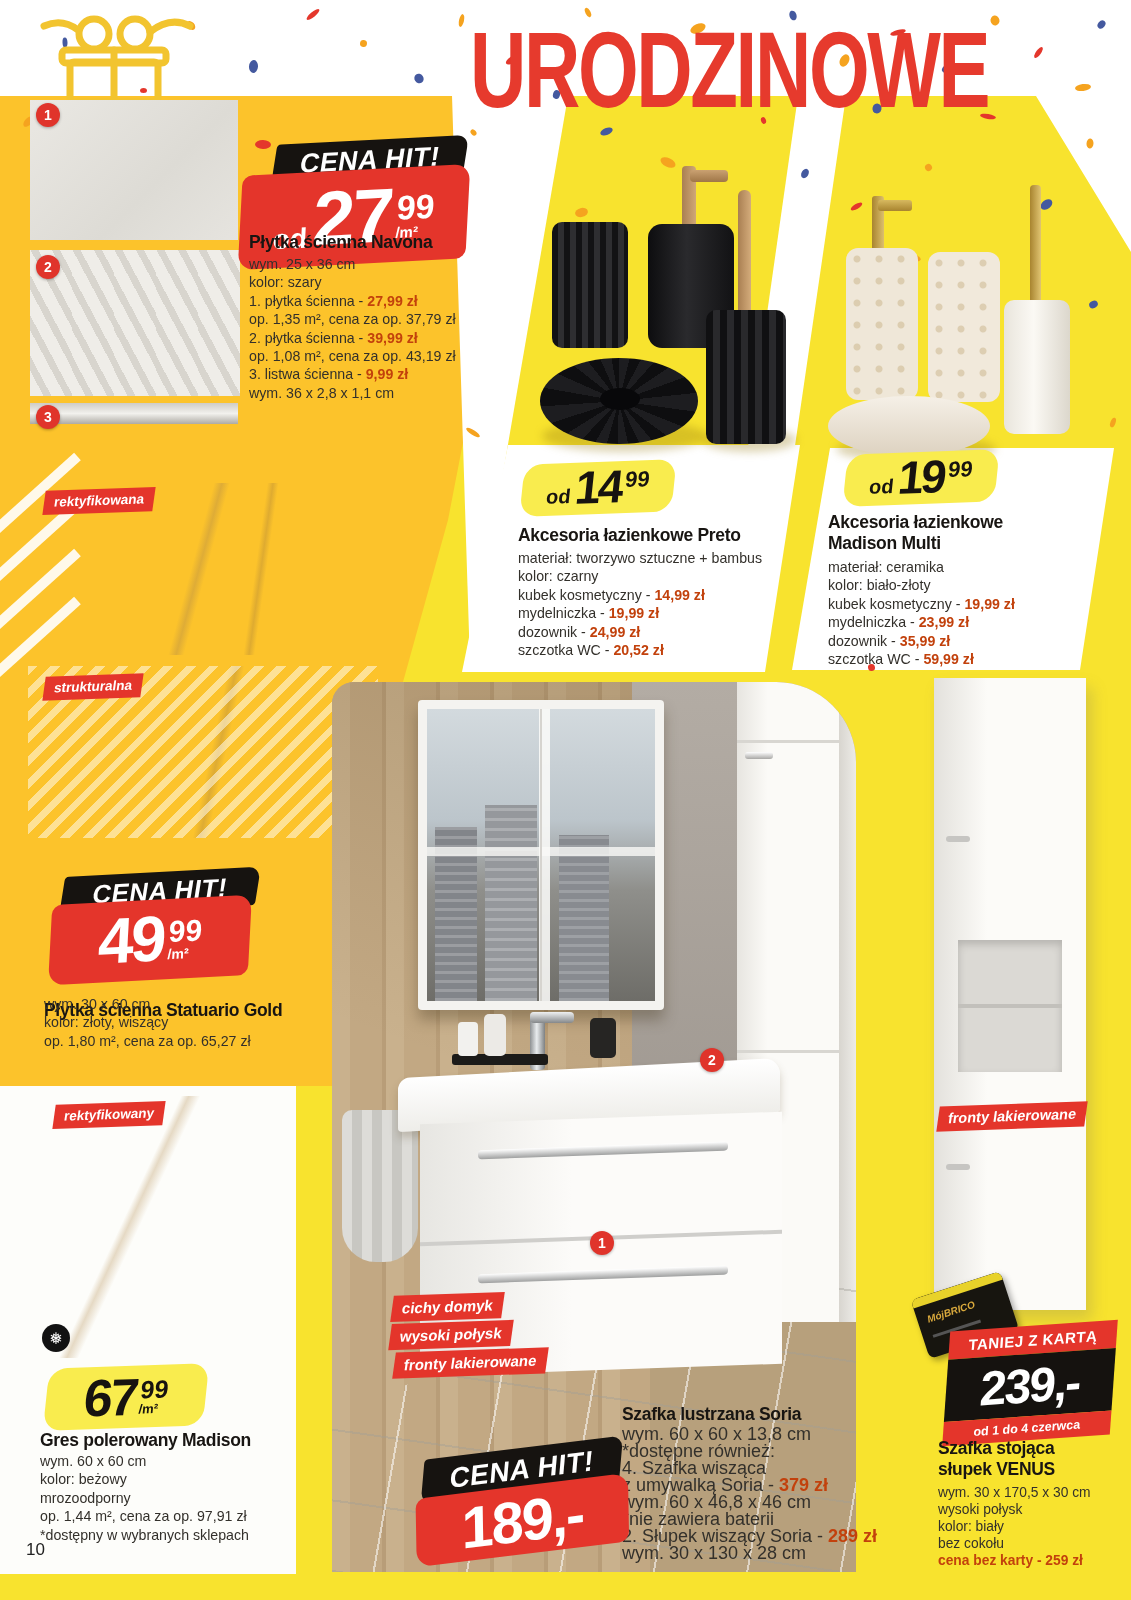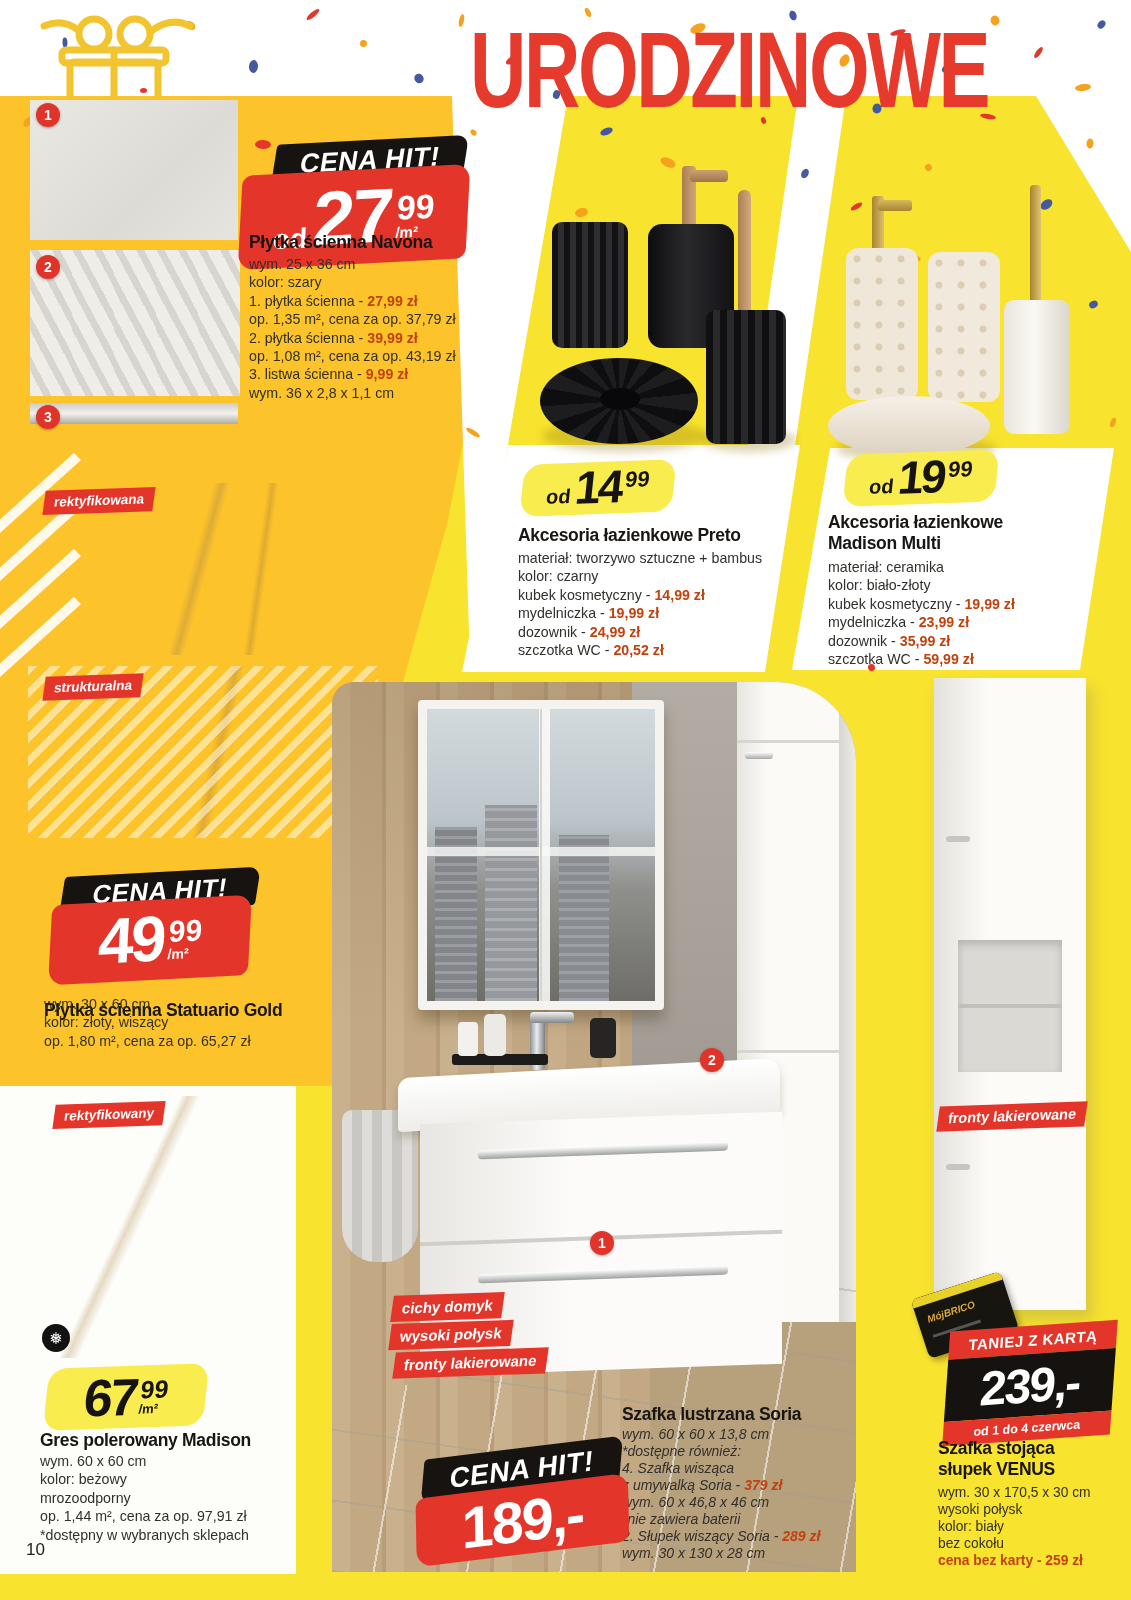--- a/index.html
+++ b/index.html
@@ -311,21 +311,21 @@
     </div>
   </div>
   <div class="abs marker" style="left:700px;top:1048px;width:24px;height:24px;font-size:14px;">2</div>
   <div class="abs marker" style="left:590px;top:1231px;width:24px;height:24px;font-size:14px;">1</div>
 
   <div class="abs tag" style="left:392px;top:1294px;font-size:15px;">cichy domyk</div>
   <div class="abs tag" style="left:390px;top:1322px;font-size:15px;">wysoki połysk</div>
   <div class="abs tag" style="left:394px;top:1350px;font-size:15px;">fronty lakierowane</div>
 
   <div class="abs pname" style="left:622px;top:1404px;">Szafka lustrzana Soria</div>
-  <div class="abs plines" style="left:622px;top:1426px;width:260px;font-size:14px;line-height:17px;font-style:italic;">
+  <div class="abs plines" style="left:622px;top:1426px;width:260px;font-size:18px;line-height:17px;">
       <div class="pl"><span>wym. 60 x 60 x 13,8 cm</span><b></b></div>
       <div class="pl"><span>*dostępne również:</span><b></b></div>
       <div class="pl"><span>4. Szafka wisząca</span><b></b></div>
       <div class="pl"><span>z umywalką Soria - </span><b>379 zł</b></div>
       <div class="pl"><span>wym. 60 x 46,8 x 46 cm</span><b></b></div>
       <div class="pl"><span>*nie zawiera baterii</span><b></b></div>
       <div class="pl"><span>2. Słupek wiszący Soria - </span><b>289 zł</b></div>
       <div class="pl"><span>wym. 30 x 130 x 28 cm</span><b></b></div>
     </div>
   <div class="abs" style="left:414px;top:1448px;width:218px;transform:rotate(-4deg);">

